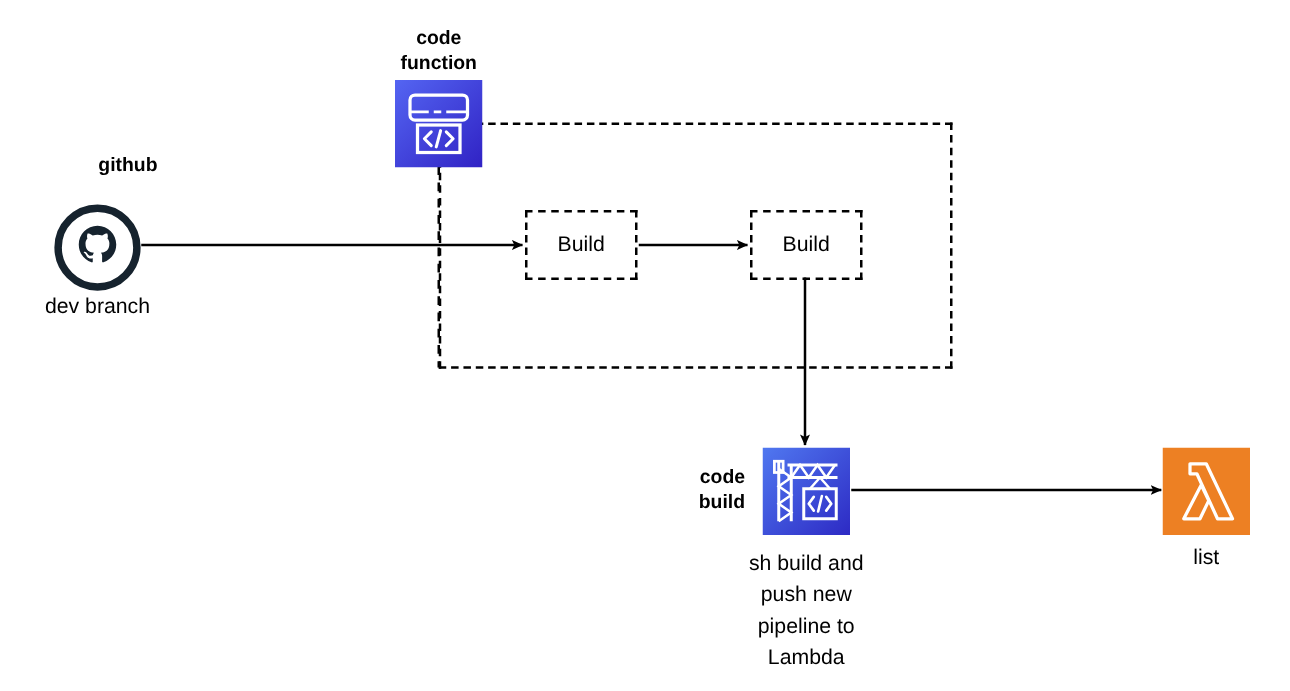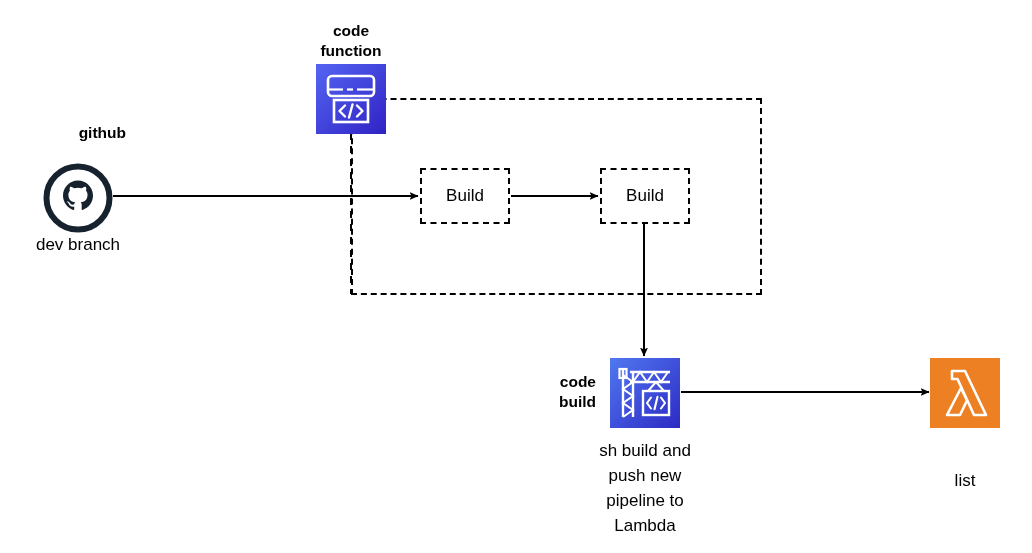--- a/index.html
+++ b/index.html
@@ -177,15 +177,15 @@
   <div class="lbl caption" style="left:545px; top:515px; width:200px;">Lambda</div>
 
   <div class="icon-box" style="left:930px; top:358px; width:70px; height:70px;">
     <svg viewBox="0 0 70 70" width="70" height="70" xmlns="http://www.w3.org/2000/svg">
       <rect x="0" y="0" width="70" height="70" fill="#ed8023"></rect>
       <path d="M22 13 L35 13 L56 57 L44 57 L27.5 21 L22 21 Z
                M31 30 L37 42.5 L30 57 L17 57 Z" fill="none" stroke="#ffffff" stroke-width="2.6" stroke-linejoin="round"></path>
     </svg>
   </div>
 
-  <div class="lbl caption" style="left:915px; top:435px; width:100px;margin-top:35px;">list</div>
+  <div class="lbl caption" style="left:915px; top:435px; width:100px;">list</div>
 
 </div>
 
 </body></html>

